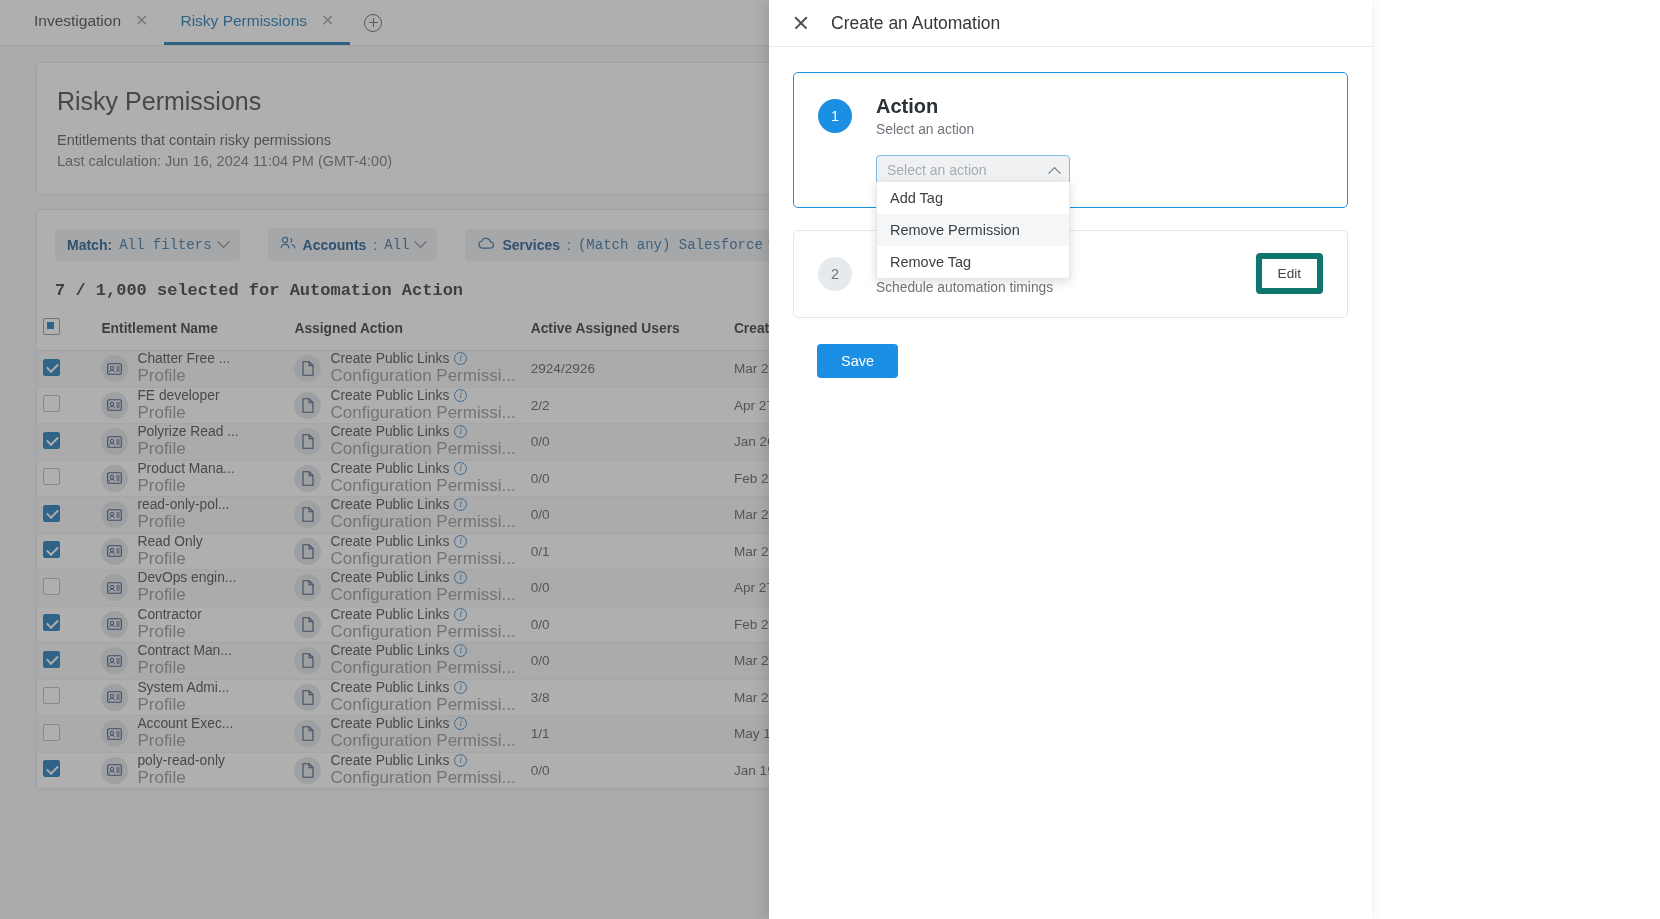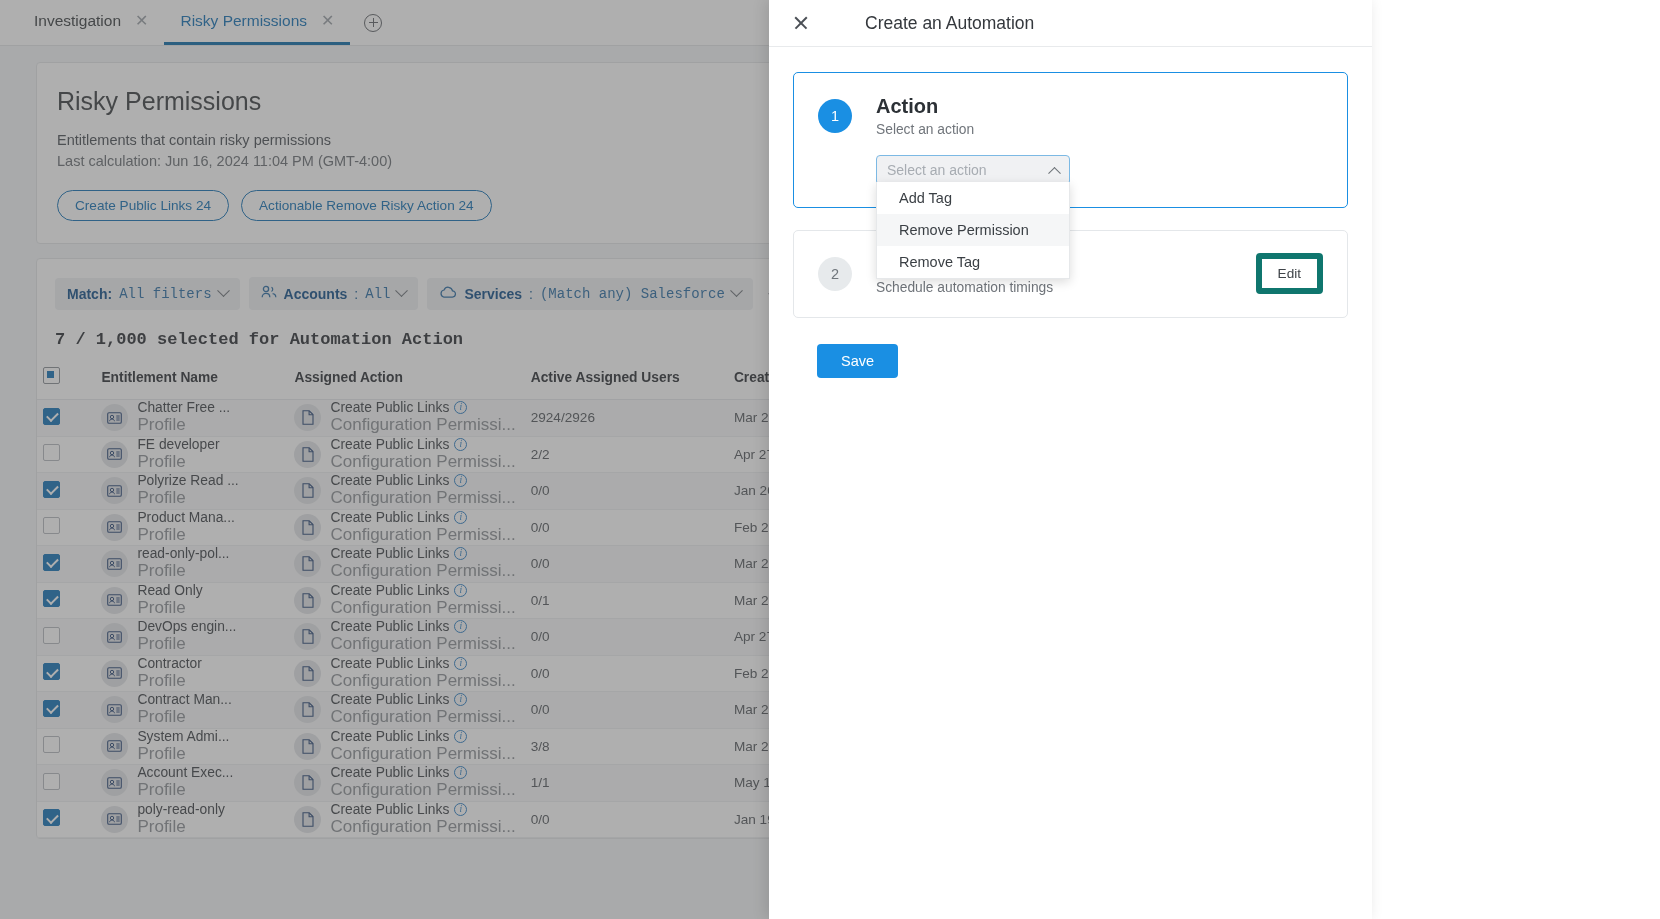--- a/index.html
+++ b/index.html
@@ -60,21 +60,21 @@
   .page-sub2 { font-size: 14.5px; color: #6b7075; line-height: 1.45; }
   .pill-row { margin-top: 18px; display: flex; gap: 12px; }
   .pill {
     border: 1px solid #1572b6; color: #1572b6; background: #fff;
     border-radius: 16px; padding: 7px 17px; font-size: 13.6px; cursor: pointer;
     white-space: nowrap;
   }
 
   .table-card { margin-top: 14px; padding: 0; }
   .filter-row {
-    display: flex; align-items: center; gap: 9px;
+    display: flex; align-items: center; gap: 28px;
     padding: 18px 18px 0 18px;
     text-align: center;
   }
   .filter-chip {
     display: flex; align-items: center; gap: 7px;
     background: #eef0f2; border-radius: 4px;
     padding: 8px 12px; font-size: 14px; color: #1a5d94; cursor: pointer;
   }
   .filter-chip b { font-weight: 700; color: #14508a; }
   .filter-chip .val { color: #2c6ea4; font-weight: 400; font-family: Liberation Mono, monospace; }
@@ -153,21 +153,21 @@
     height: 47px; display: flex; align-items: center; gap: 22px;
     padding: 0 24px; border-bottom: 1px solid #e8eaec;
   }
   .x-icon { width: 16px; height: 16px; position: relative; cursor: pointer; }
   .x-icon::before, .x-icon::after {
     content: ""; position: absolute; left: 0; top: 7px; width: 16px; height: 1.6px;
     background: #4a4f55;
   }
   .x-icon::before { transform: rotate(45deg); }
   .x-icon::after  { transform: rotate(-45deg); }
-  .drawer-title { font-size: 17.5px; color: #34383d; margin-left: 34px; }
+  .drawer-title { font-size: 17.5px; color: #34383d; }
 
   .drawer-body { padding: 25px 24px 0 24px; position: relative; }
   .step-card {
     border: 1px solid #e4e7ea; border-radius: 5px; background: #fff;
     padding: 22px 24px; position: relative;
   }
   .step-card.active { border: 1.6px solid #1a8fe3; }
   .step-card + .step-card { margin-top: 22px; }
   .step-row { display: flex; align-items: flex-start; gap: 24px; }
   .step-num {
@@ -194,21 +194,21 @@
     margin-left: auto; width: 9px; height: 9px;
     border-left: 1.5px solid #6d7378; border-top: 1.5px solid #6d7378;
     transform: rotate(45deg) translate(2px,2px);
   }
   .dropdown {
     position: absolute; left: 0; top: 31px; width: 194px;
     background: #fff; border: 1px solid #e6e8ea; border-top: none;
     box-shadow: 0 3px 10px rgba(0,0,0,0.14); z-index: 80;
   }
   .dd-item {
-    padding: 8px 22px; font-size: 14.5px; color: #3a3f44; cursor: pointer;
+    padding: 8px 13px; font-size: 14.5px; color: #3a3f44; cursor: pointer;
   }
   .dd-item.hover { background: #f5f6f7; }
 
   .save-btn {
     margin: 26px 0 0 24px; background: #1a8fe3; color: #fff; border: none;
     border-radius: 4px; padding: 9px 24px; font-size: 14.5px; cursor: pointer;
     font-family: "Liberation Sans", sans-serif;
   }
 </style>
 </head>
@@ -231,24 +231,20 @@
         <span class="circle-plus"></span>
       </div>
     </div>
 
     <div class="page-area">
 
       <div class="card header-card">
         <div class="page-title">Risky Permissions</div>
         <div class="page-sub">Entitlements that contain risky permissions</div>
         <div class="page-sub2">Last calculation: Jun 16, 2024 11:04 PM (GMT-4:00)</div>
-        <div class="pill-row">
-          <div class="pill">Create Public Links 24</div>
-          <div class="pill">Actionable Remove Risky Action 24</div>
-        </div>
       </div>
 
       <div class="card table-card">
 
         <div class="filter-row">
           <div class="filter-chip">
             <b>Match:</b>
             <span class="val">All filters</span>
             <span class="caret"></span>
           </div>

